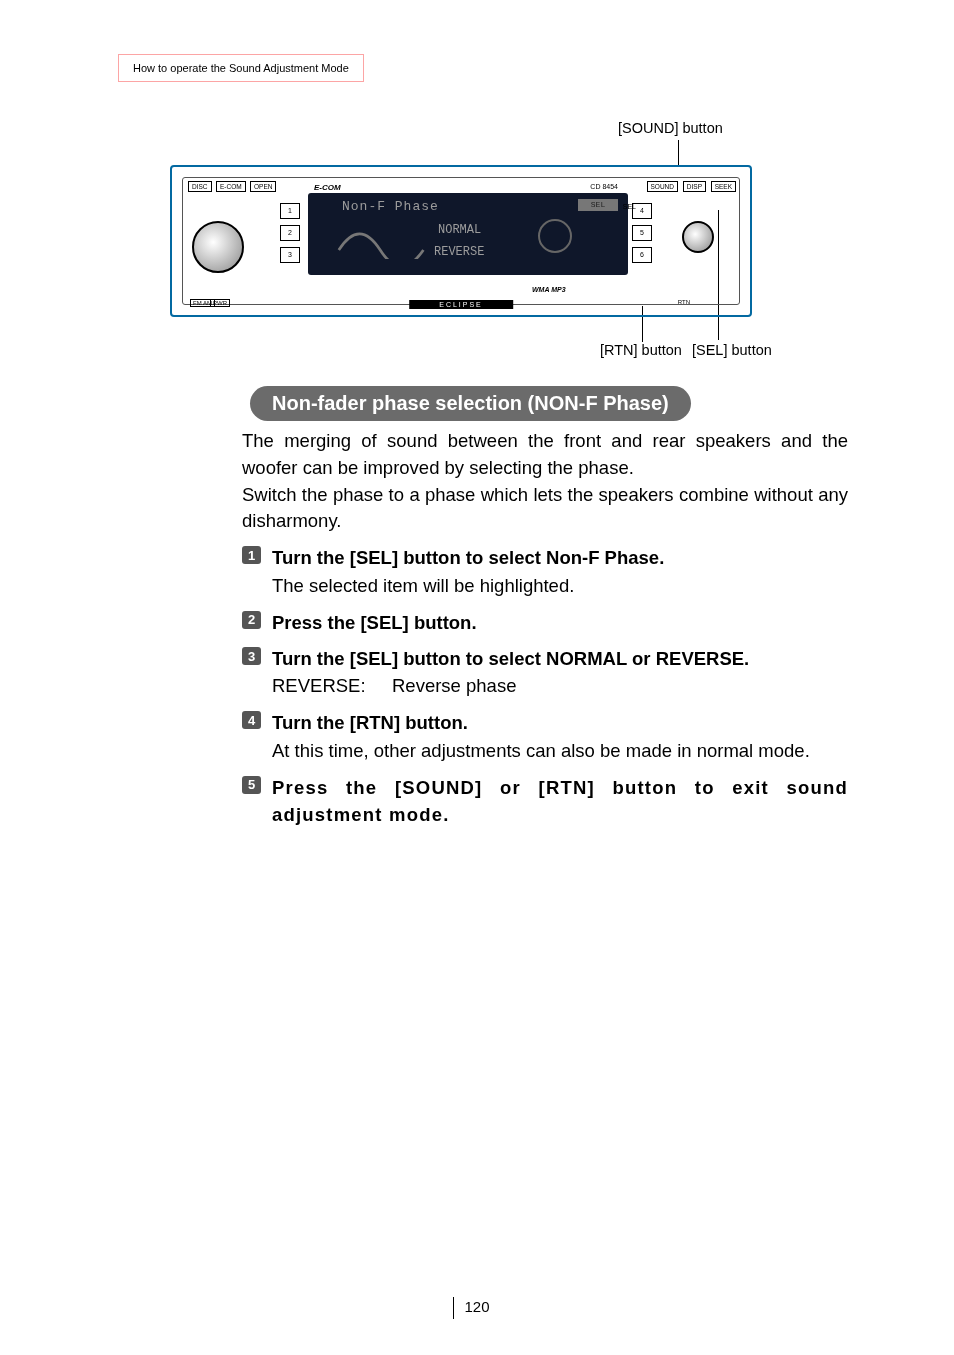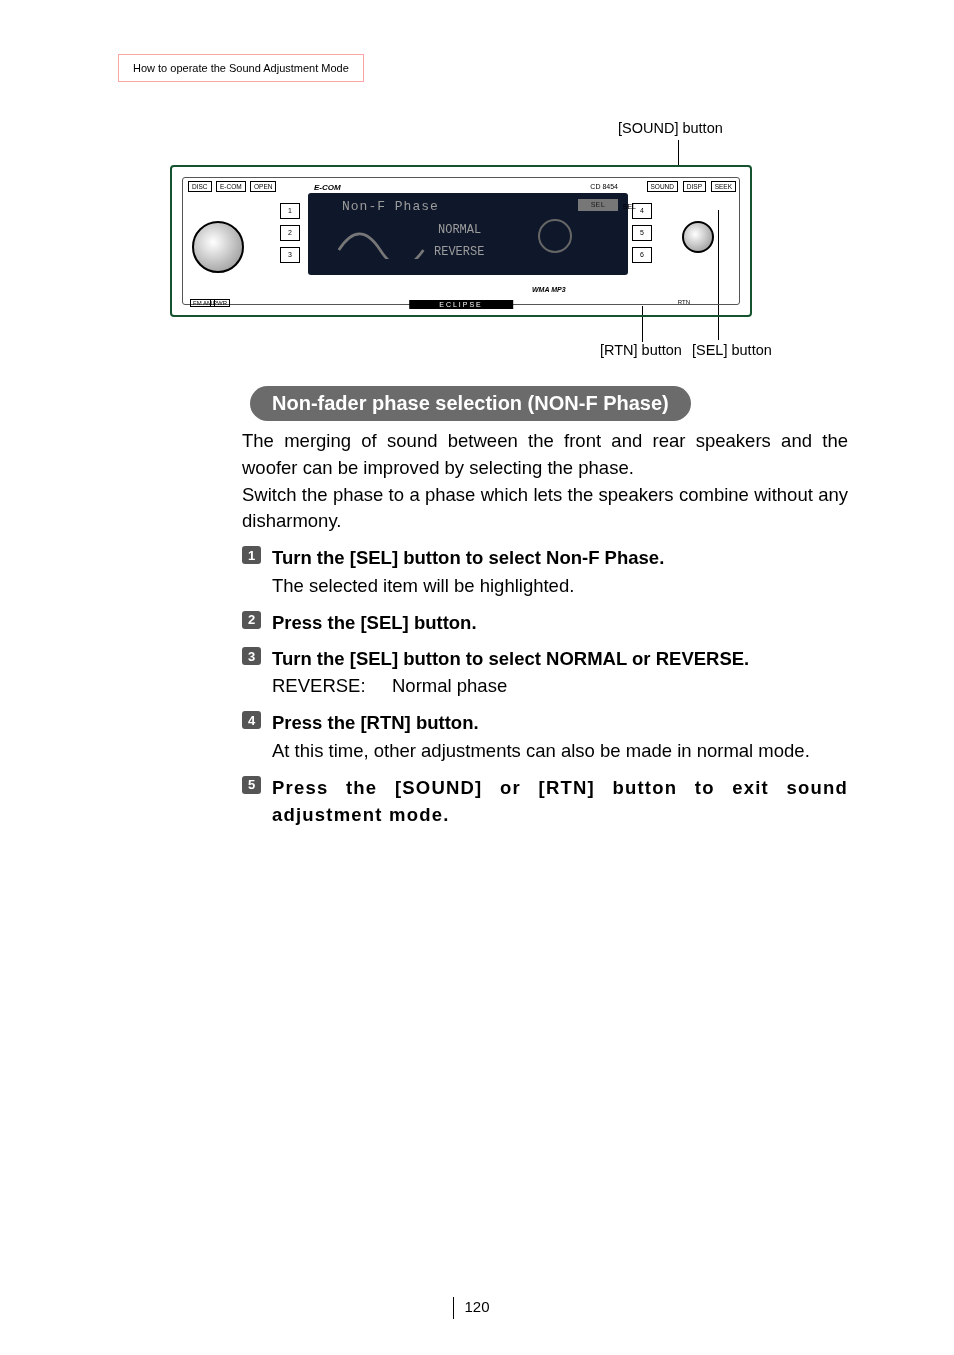--- a/index.html
+++ b/index.html
@@ -28,21 +28,21 @@
     left: 618px;
     top: 120px;
     font-size: 14.5px;
   }
   .stereo {
     position: absolute;
     left: 170px;
     top: 165px;
     width: 582px;
     height: 152px;
-    border: 2px solid #14532d;
+    border: 2px solid #0369a1;
     border-radius: 4px;
     box-sizing: border-box;
   }
   .stereo .inner {
     position: absolute;
     left: 10px;
     top: 10px;
     right: 10px;
     bottom: 10px;
     border: 1px solid #555;
@@ -372,28 +372,28 @@
       <div class="num">2</div>
       <div class="bold">Press the [SEL] button.</div>
     </div>
 
     <div class="step">
       <div class="num">3</div>
       <div class="bold">Turn the [SEL] button to select NORMAL or REVERSE.</div>
       <div class="defs">
         <div class="def-row">
           <span class="def-key">REVERSE:</span>
-          <span>Normal phase</span>
+          <span>Reverse phase</span>
         </div>
       </div>
     </div>
 
     <div class="step">
       <div class="num">4</div>
-      <div class="bold">Press the [RTN] button.</div>
+      <div class="bold">Turn the [RTN] button.</div>
       <div class="body">At this time, other adjustments can also be made in normal mode.</div>
     </div>
 
     <div class="step">
       <div class="num">5</div>
       <div class="bold-body">Press the [SOUND] or [RTN] button to exit sound adjustment mode.</div>
     </div>
 
   </div>
 

